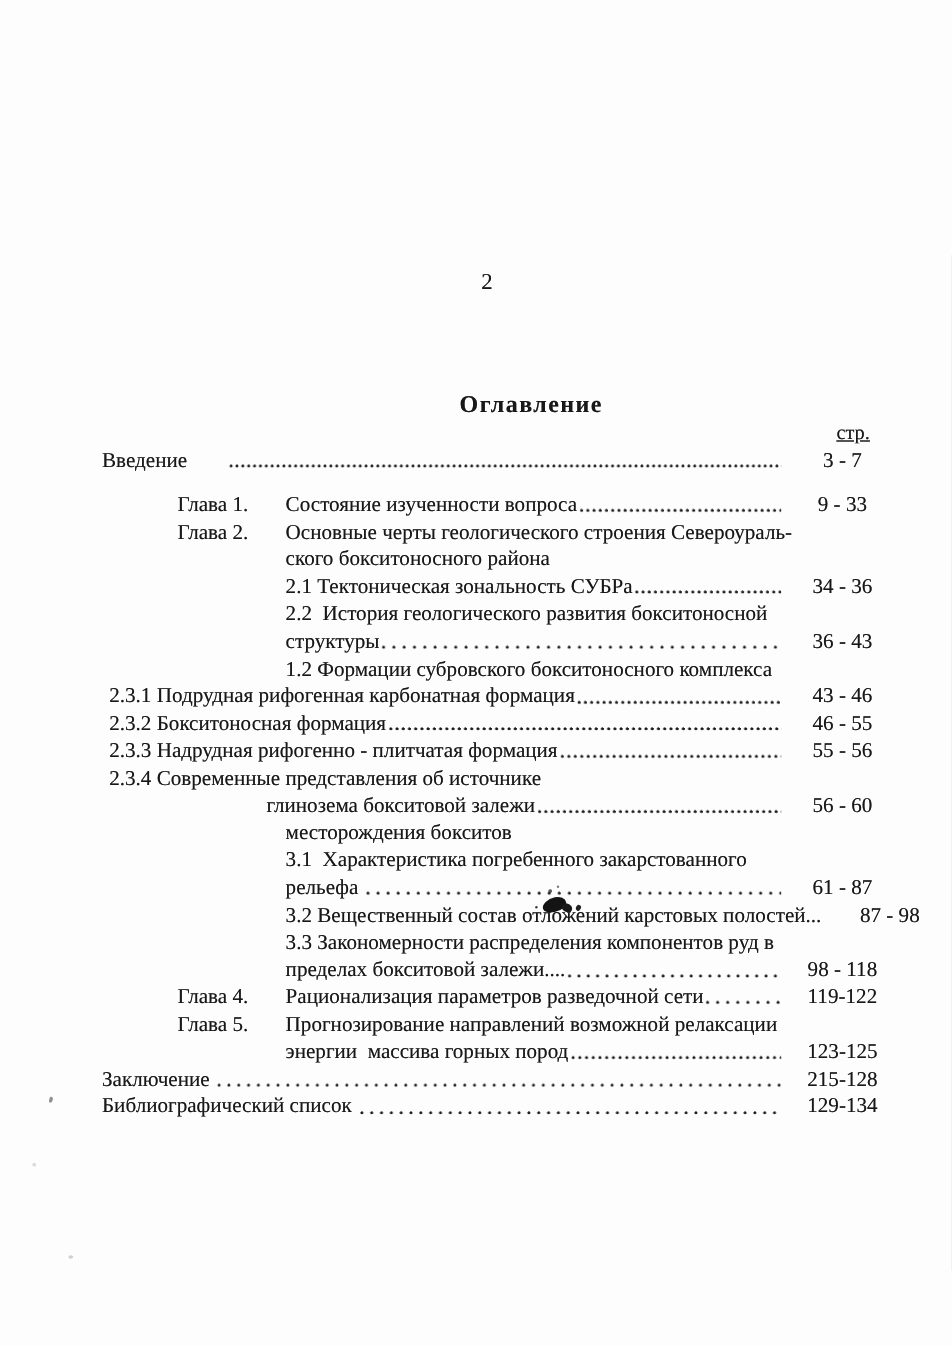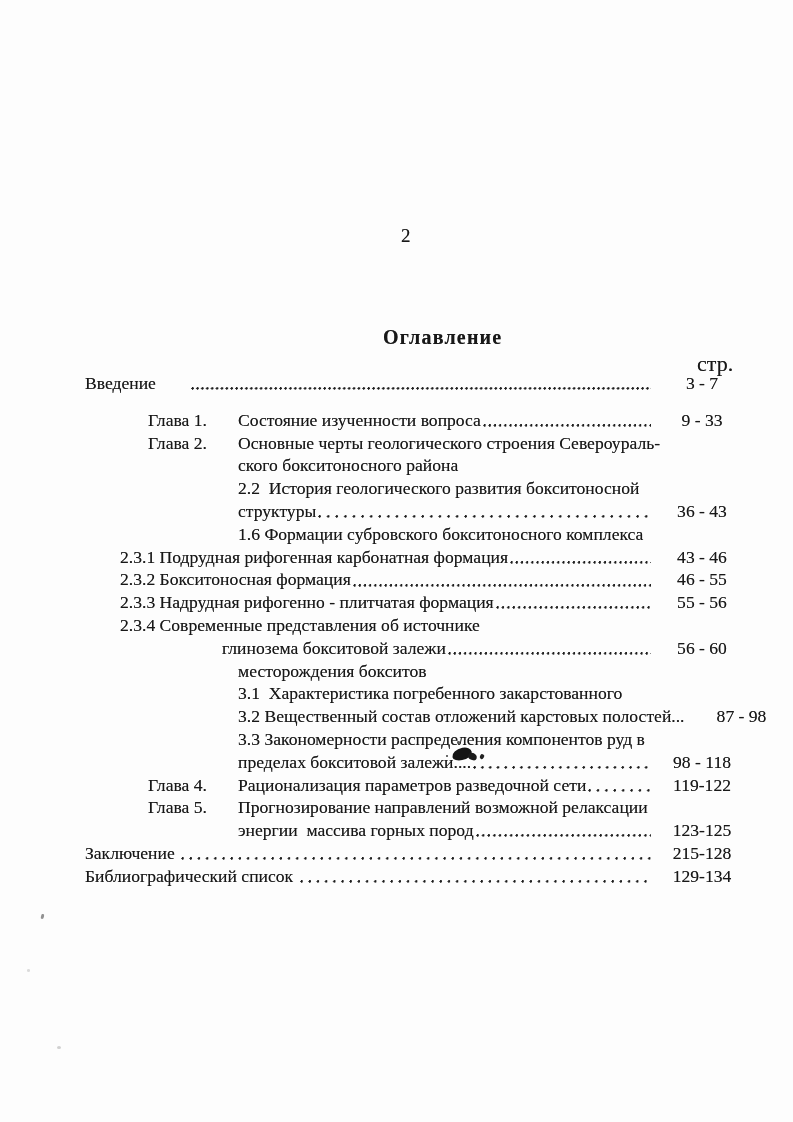--- a/index.html
+++ b/index.html
@@ -23,35 +23,36 @@
     position:absolute;left:401px;top:225px;
     font-size:19px;
   }
   .toc-title{
     position:absolute;left:383px;top:326px;
     margin:0;font-size:20px;font-weight:bold;
     letter-spacing:1.2px;
   }
   .str-label{
     position:absolute;left:697px;top:351px;
-    font-size:22px;
+    font-size:17px;
+    text-decoration:underline;
   }
   .toc{
     position:absolute;left:0;top:372px;width:793px;
     font-size:17.6px;
   }
   .row{
     display:flex;align-items:baseline;
     line-height:22.8px;
     padding-right:48px;
     white-space:pre;
   }
   .row.lvl0{padding-left:85px;}
   .row.lvl1{padding-left:100px;margin-left:48px;}
-  .row.lvl2{padding-left:120px;}
+  .row.lvl2{padding-left:91px;}
   .row.lvl3{padding-left:222px;align-items:center;}
   .row .label{flex-shrink:0;white-space:pre;}
   .row.lvl1 .label{width:90px;}
   .row .text{flex-shrink:0;white-space:pre;}
   .leader{
     flex:1 1 auto;
     height:5px;
     align-self:flex-end;
     margin:0 8px 3.5px 2px;
     min-width:4px;
@@ -107,33 +108,39 @@
     <span class="pages"></span>
   </div>
       <div class="row lvl1">
     <span class="label"></span>
     <span class="text">ского бокситоносного района</span>
     <span class="leader"></span>
     <span class="pages"></span>
   </div>
       <div class="row lvl1">
     <span class="label"></span>
+    <span class="text">2.1 Тектоническая зональность СУБРа</span>
+    <span class="leader dotted" style="background-size: 5.2px 100%;"></span>
+    <span class="pages">34 - 36</span>
+  </div>
+      <div class="row lvl1">
+    <span class="label"></span>
     <span class="text">2.2  История геологического развития бокситоносной</span>
     <span class="leader"></span>
     <span class="pages"></span>
   </div>
       <div class="row lvl1">
     <span class="label"></span>
     <span class="text">структуры</span>
     <span class="leader dotted" style="background-size: 8.6px 100%;"></span>
     <span class="pages">36 - 43</span>
   </div>
       <div class="row lvl1">
     <span class="label"></span>
-    <span class="text">1.6 Формации субровского бокситоносного комплекса</span>
+    <span class="text">1.2 Формации субровского бокситоносного комплекса</span>
     <span class="leader"></span>
     <span class="pages"></span>
   </div>
       <div class="row lvl2">
     
     <span class="text">2.3.1 Подрудная рифогенная карбонатная формация</span>
     <span class="leader dotted" style="background-size: 5.2px 100%;"></span>
     <span class="pages">43 - 46</span>
   </div>
       <div class="row lvl2">
@@ -164,20 +171,26 @@
     <span class="label"></span>
     <span class="text">месторождения бокситов</span>
     <span class="leader"></span>
     <span class="pages"></span>
   </div>
       <div class="row lvl1">
     <span class="label"></span>
     <span class="text">3.1  Характеристика погребенного закарстованного</span>
     <span class="leader"></span>
     <span class="pages"></span>
+  </div>
+      <div class="row lvl1">
+    <span class="label"></span>
+    <span class="text">рельефа </span>
+    <span class="leader dotted" style="background-size: 8.4px 100%;"></span>
+    <span class="pages">61 - 87</span>
   </div>
       <div class="row lvl1">
     <span class="label"></span>
     <span class="text">3.2 Вещественный состав отложений карстовых полостей...</span>
     <span class="leader"></span>
     <span class="pages">87 - 98</span>
   </div>
       <div class="row lvl1">
     <span class="label"></span>
     <span class="text">3.3 Закономерности распределения компонентов руд в</span>

